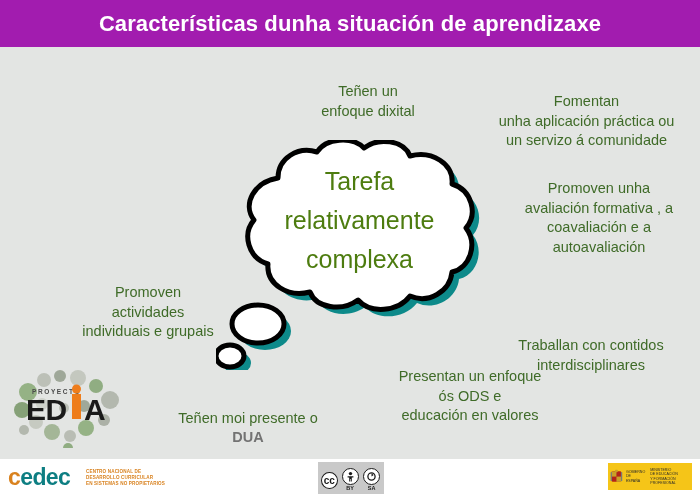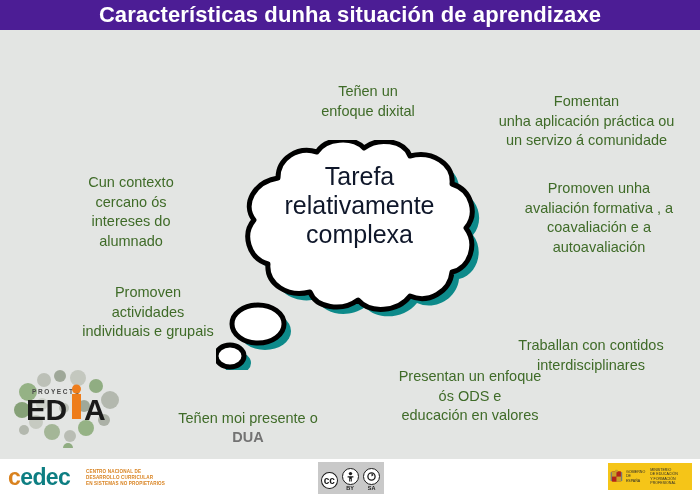--- a/index.html
+++ b/index.html
@@ -21,22 +21,22 @@
     background: #e3e5e3;
     overflow: hidden;
   }
 
   
   .title-bar {
     position: absolute;
     left: 0;
     top: 0;
     width: 700px;
-    height: 30px;
-    background: #4c1d95;
+    height: 47px;
+    background: #a21caf;
     display: flex;
     align-items: center;
     justify-content: center;
   }
   .title-text {
     color: #ffffff;
     font-size: 22px;
     font-weight: bold;
     letter-spacing: 0.1px;
     white-space: nowrap;
@@ -81,23 +81,23 @@
     position: absolute;
     left: 0;
     top: 0;
   }
   .cloud-text {
     position: absolute;
     left: 36px;
     top: 22px;
     width: 215px;
     text-align: center;
-    color: #0f172a;
+    color: #4d7c0f;
     font-size: 25px;
-    line-height: 29px;
+    line-height: 39px;
     font-family: "Liberation Sans", sans-serif;
     white-space: pre-line;
   }
 
   
   .edia-logo {
     position: absolute;
     left: 12px;
     top: 362px;
     width: 118px;
@@ -213,24 +213,20 @@
 </head>
 <body>
 
 <div id="stage">
 
   <div class="title-bar">
     <div class="title-text">Características dunha situación de aprendizaxe</div>
   </div>
 
 
-  <div class="cap" id="cap-contexto">Cun contexto
-cercano ós
-intereses do
-alumnado</div>
 
   <div class="cap" id="cap-actividades">Promoven
 actividades
 individuais e grupais</div>
 
   <div class="cap" id="cap-fomentan">Fomentan
 unha aplicación práctica ou
 un servizo á comunidade</div>
 
   <div class="cap" id="cap-dixital">Teñen un

